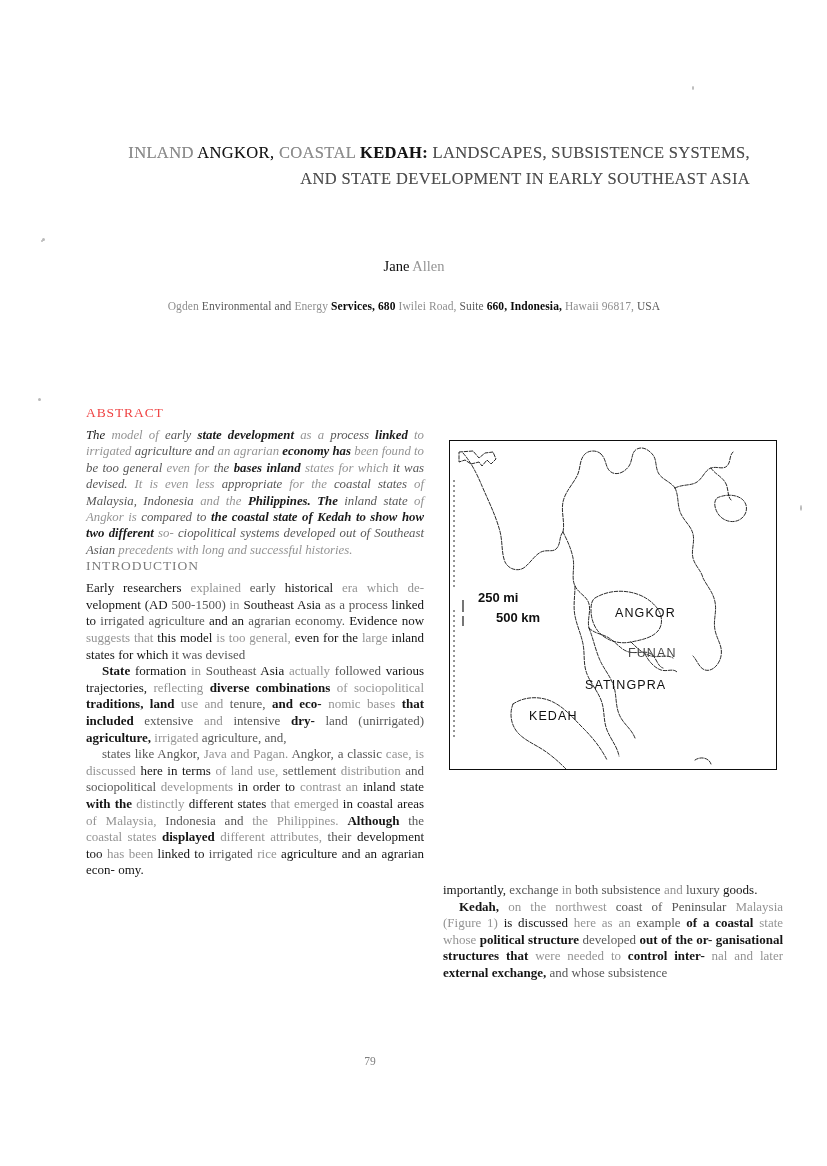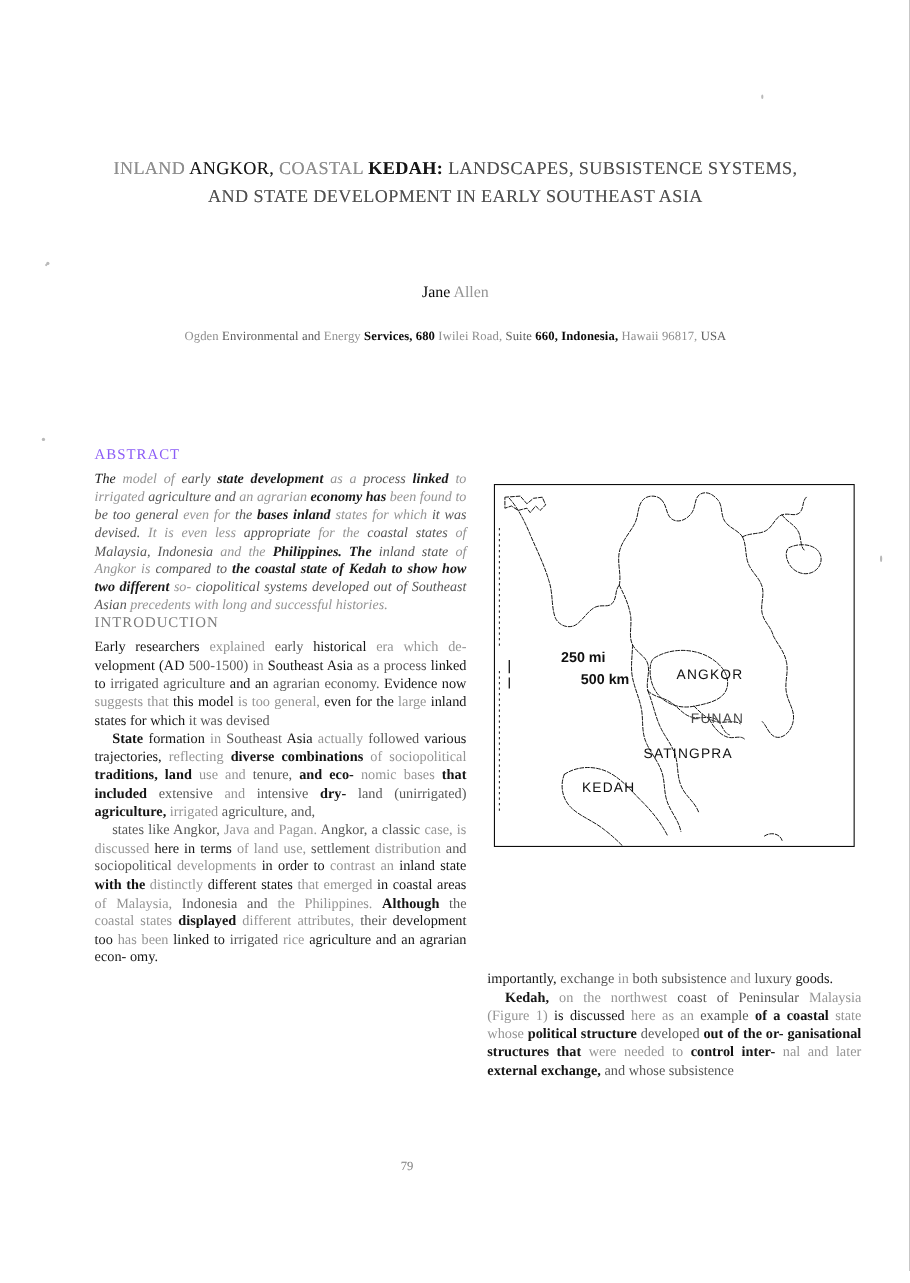--- a/index.html
+++ b/index.html
@@ -30,20 +30,21 @@
     top: 140px;
     width: 672px;
     text-align: center;
   }
   .title-line {
     font-size: 16.5px;
     letter-spacing: 0.35px;
     line-height: 26px;
     color: #141414;
     text-shadow: 0 0 0.6px rgba(0,0,0,0.35);
+    text-align: right;
   }
   .title-line .faded { color: #8d8d8d; }
   .title-line .mid { color: #4e4e4e; }
 
   .author {
     position: absolute;
     left: 78px;
     top: 258px;
     width: 672px;
     text-align: center;
@@ -74,21 +75,21 @@
     left: 443px;
     top: 882px;
     width: 340px;
   }
 
   h2.section {
     font-size: 13.5px;
     font-weight: normal;
     letter-spacing: 0.9px;
     margin: 0 0 6px 0;
-    color: #8b5cf6;
+    color: #ef4444;
   }
   h2.section.ghost { color: #7b7b7b; }
 
   .abstract {
     font-style: italic;
     font-size: 12.8px;
     line-height: 16.4px;
     text-align: justify;
     margin: 0 0 0 0;
     color: #1b1b1b;
@@ -133,21 +134,20 @@
     color: #0f0f0f;
     white-space: nowrap;
   }
   .scale-label {
     position: absolute;
     font-family: "Liberation Sans", sans-serif;
     font-size: 13px;
     font-weight: bold;
     color: #0f0f0f;
     white-space: nowrap;
-    margin-left: 32px;
   }
   .fig-caption {
     position: absolute;
     left: 449px;
     top: 828px;
     width: 328px;
     text-align: center;
     font-style: italic;
     font-size: 11.6px;
     line-height: 15px;

